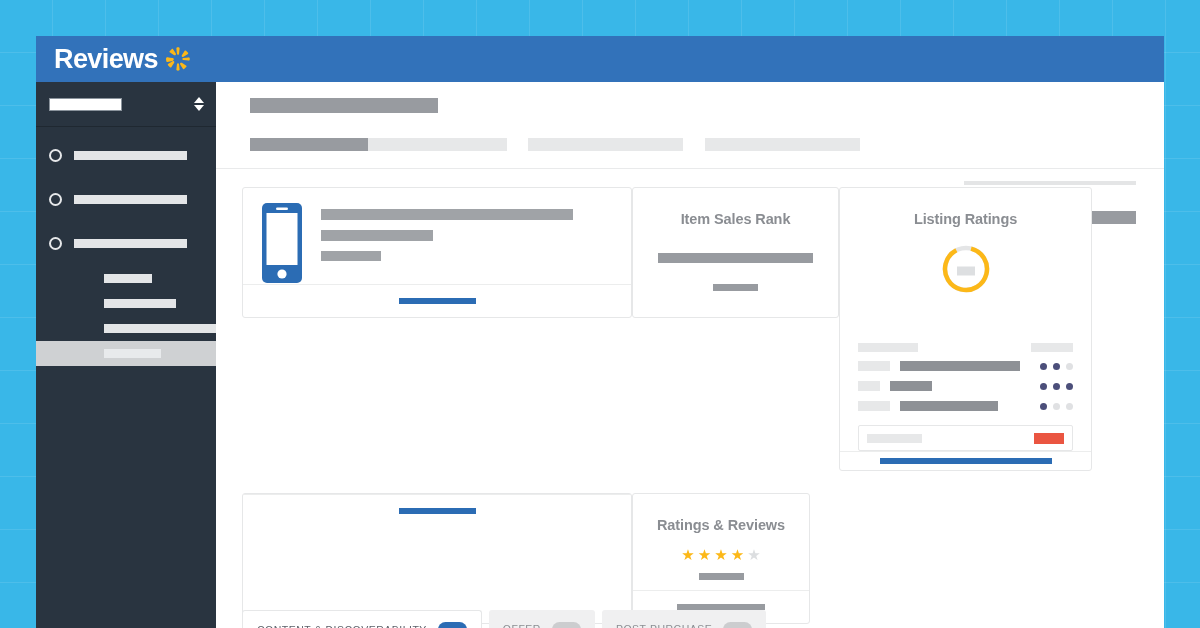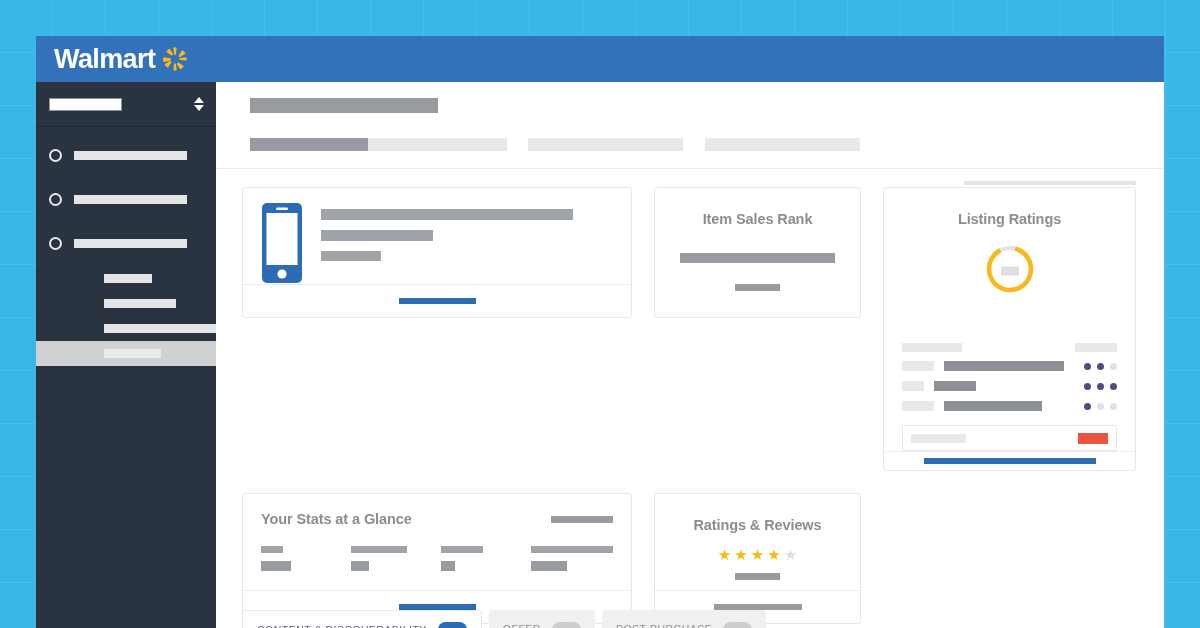--- a/index.html
+++ b/index.html
@@ -197,21 +197,20 @@
 
   
   .cards {
     position: absolute;
     left: 26px;
     top: 105px;
     width: 900px;
   }
   .row {
     display: flex;
-    gap: 22px;
     margin-bottom: 22px;
   }
   .card {
     background: #ffffff;
     border: 1px solid #e6e7e8;
     border-radius: 3px;
     display: flex;
     flex-direction: column;
     position: relative;
   }
@@ -324,21 +323,21 @@
     display: flex;
     padding: 0 18px;
     margin-top: 19px;
     gap: 28px;
   }
   .stat-col { flex: 1; }
   .stat-top { height: 7px; background: #a0a3a7; margin-bottom: 8px; }
   .stat-bot { height: 10px; background: #989ba0; }
 
   
-  .card-ratings { width: 207px; height: 131px; }
+  .card-ratings { width: 178px; height: 131px; }
   .rate-title { margin-top: 23px; }
   .stars {
     display: flex;
     justify-content: center;
     gap: 3px;
     margin-top: 14px;
   }
   .star { font-size: 15px; line-height: 1; }
   .star.on { color: #fcb818; }
   .star.off { color: #dcdee0; }
@@ -388,21 +387,21 @@
 </style>
 </head>
 <body>
 
 <div id="stage">
 
   <div id="app-window">
 
     <div class="brandbar">
       <div class="brand-logo">
-        <span class="brand-wordmark">Walmart</span>
+        <span class="brand-wordmark">Reviews</span>
         <svg class="spark" width="26" height="26" viewBox="0 0 26 26">
           <g fill="#fcb818">
             <path d="M13 1.2c.95 0 1.72.52 1.62 1.18l-.55 5.3c-.07.6-.52 1-1.07 1s-1-.4-1.07-1l-.55-5.3C11.28 1.72 12.05 1.2 13 1.2z"></path>
             <path d="M13 24.8c-.95 0-1.72-.52-1.62-1.18l.55-5.3c.07-.6.52-1 1.07-1s1 .4 1.07 1l.55 5.3c.1.66-.67 1.18-1.62 1.18z"></path>
             <path d="M1.2 13c0-.95.52-1.72 1.18-1.62l5.3.55c.6.07 1 .52 1 1.07s-.4 1-1 1.07l-5.3.55C1.72 14.72 1.2 13.95 1.2 13z"></path>
             <path d="M24.8 13c0 .95-.52 1.72-1.18 1.62l-5.3-.55c-.6-.07-1-.52-1-1.07s.4-1 1-1.07l5.3-.55c.66-.1 1.18.67 1.18 1.62z"></path>
             <path d="M4.64 4.64c.67-.67 1.6-.82 1.96-.25l2.87 4.48c.33.5.23 1.09-.16 1.48s-.97.49-1.48.16L3.35 7.64c-.57-.36-.42-1.29.25-1.96l1.04-1.04z" transform="rotate(-45 13 13) translate(0 0)"></path>
             <path d="M6.6 3.2c.46-.46 1.09-.56 1.34-.17l2.87 4.48c.33.51.23 1.1-.16 1.49s-.98.49-1.49.16L4.68 6.29c-.39-.25-.29-.88.17-1.34L6.6 3.2z"></path>
             <path d="M19.4 22.8c-.46.46-1.09.56-1.34.17l-2.87-4.48c-.33-.51-.23-1.1.16-1.49s.98-.49 1.49-.16l4.48 2.87c.39.25.29.88-.17 1.34l-1.75 1.75z"></path>
             <path d="M22.8 6.6c.46.46.56 1.09.17 1.34l-4.48 2.87c-.51.33-1.1.23-1.49-.16s-.49-.98-.16-1.49l2.87-4.48c.25-.39.88-.29 1.34.17L22.8 6.6z"></path>
@@ -588,44 +587,20 @@
             </div>
             <div class="card-foot">
               <span class="foot-bar blue" style="width:172px"></span>
             </div>
           </div>
         </div>
 
         <div class="row">
 
           <div class="card card-stats">
-            <div class="card-body">
-              <div class="stats-head">
-                <span class="card-title left">Your Stats at a Glance</span>
-                <span class="stats-head-bar"></span>
-              </div>
-              <div class="stats-cols">
-                <div class="stat-col">
-                  <div class="stat-top" style="width:22px"></div>
-                  <div class="stat-bot" style="width:30px"></div>
-                </div>
-                <div class="stat-col">
-                  <div class="stat-top" style="width:56px"></div>
-                  <div class="stat-bot" style="width:18px"></div>
-                </div>
-                <div class="stat-col">
-                  <div class="stat-top" style="width:42px"></div>
-                  <div class="stat-bot" style="width:14px"></div>
-                </div>
-                <div class="stat-col">
-                  <div class="stat-top" style="width:82px"></div>
-                  <div class="stat-bot" style="width:36px"></div>
-                </div>
-              </div>
-            </div>
             <div class="card-foot">
               <span class="foot-bar blue" style="width:77px"></span>
             </div>
           </div>
 
           <div class="card card-ratings">
             <div class="card-body">
               <div class="card-title rate-title">Ratings &amp; Reviews</div>
               <div class="stars">
                 <span class="star on">★</span>

